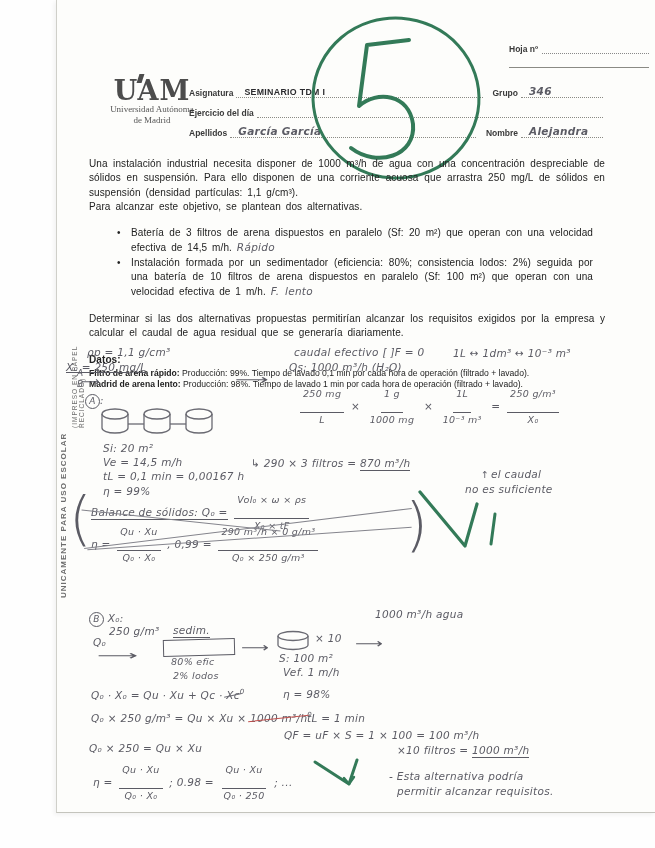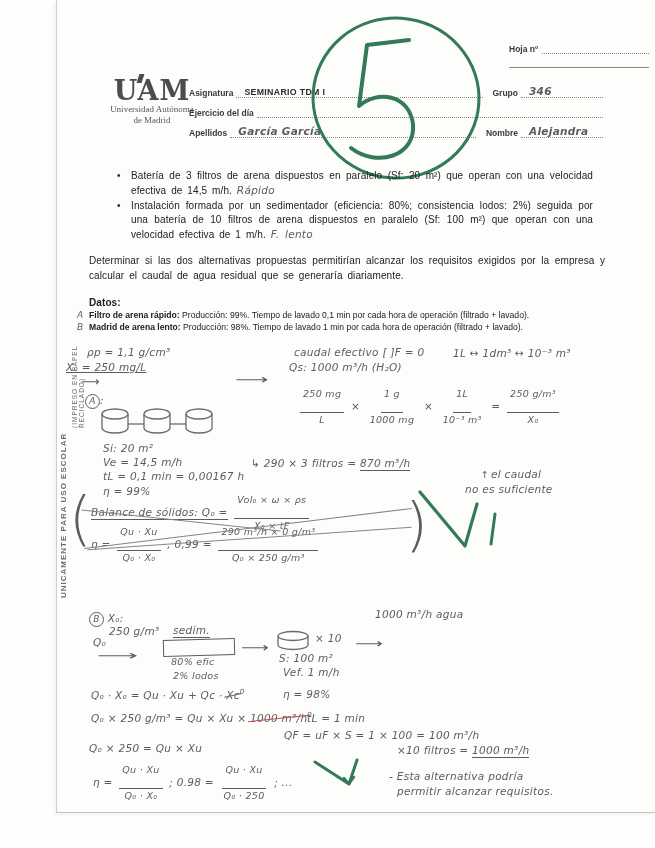--- a/index.html
+++ b/index.html
@@ -110,20 +110,22 @@
       </span>
     </div>
   </div>
 
   <svg style="position:absolute;left:246px;top:10px;width:185px;height:172px;overflow:visible;" viewBox="0 0 185 172">
     <ellipse cx="93" cy="88" rx="83" ry="80" fill="none" stroke="#337a58" stroke-width="3" transform="rotate(4 93 88)"></ellipse>
     <path d="M 106 30 L 64 35 L 56 96 C 74 80 106 84 110 114 C 113 146 74 158 48 138" fill="none" stroke="#337a58" stroke-width="4" stroke-linecap="round" stroke-linejoin="round"></path>
   </svg>
 
   <div class="printed">
+    <p>Una instalación industrial necesita disponer de 1000 m³/h de agua con una concentración despreciable de sólidos en suspensión. Para ello disponen de una corriente acuosa que arrastra 250 mg/L de sólidos en suspensión (densidad partículas: 1,1 g/cm³).</p>
+    <p>Para alcanzar este objetivo, se plantean dos alternativas.</p>
     <ul>
       <li><span>Batería de 3 filtros de arena dispuestos en paralelo (Sf: 20 m²) que operan con una velocidad efectiva de 14,5 m/h.</span>
         <span class="hw-inline">Rápido</span></li>
       <li><span>Instalación formada por un sedimentador (eficiencia: 80%; consistencia lodos: 2%) seguida por una batería de 10 filtros de arena dispuestos en paralelo (Sf: 100 m²) que operan con una velocidad efectiva de 1 m/h.</span>
         <span class="hw-inline">F. lento</span></li>
     </ul>
     <p>Determinar si las dos alternativas propuestas permitirían alcanzar los requisitos exigidos por la empresa y calcular el caudal de agua residual que se generaría diariamente.</p>
 
     <div class="datos">
       <div class="datos-title">Datos:</div>

